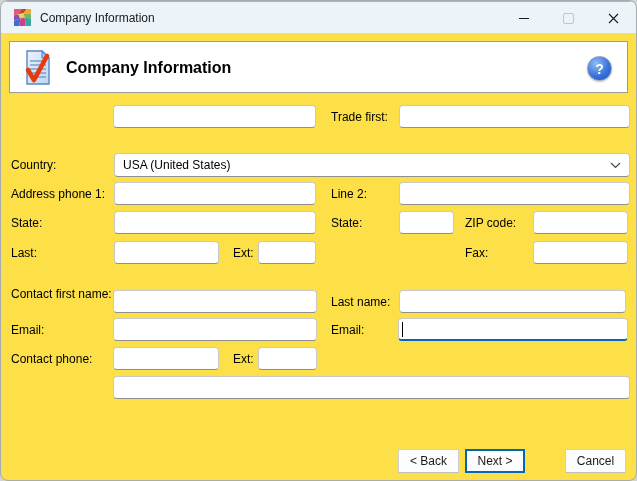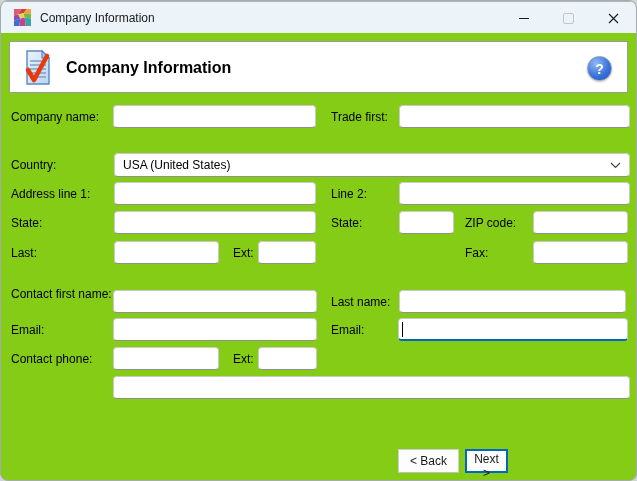--- a/index.html
+++ b/index.html
@@ -1,18 +1,18 @@
 <!DOCTYPE html>
 <html><head>
 <meta charset="utf-8">
 <style>
   html,body{margin:0;padding:0;background:#cfd4d8;font-family:"Liberation Sans",sans-serif;}
   .window{
     position:relative;width:637px;height:481px;box-sizing:border-box;
-    background:#84cc16;border:1px solid #a5abaf;border-radius:8px;overflow:hidden;
+    background:#fde047;border:1px solid #a5abaf;border-radius:8px;overflow:hidden;
   }
   
   .titlebar{
     position:absolute;left:0;top:0;right:0;height:31px;
     background:#ecf3f9;border-top:1px solid #aeb4b8;display:flex;align-items:center;
   }
   .app-icon{margin-left:13px;width:17px;height:17px;flex:0 0 auto;}
   .tb-title{margin-left:9px;font-size:12px;color:#1a1a1a;}
   .caption-btns{position:absolute;right:0;top:1px;height:30px;display:flex;}
   .cap-btn{width:45px;height:30px;display:flex;align-items:center;justify-content:center;background:transparent;border:none;padding:0;cursor:default;}
@@ -107,34 +107,33 @@
         <line x1="7" y1="28" x2="23" y2="28"></line>
       </g>
       <path d="M5,21 L11,31 L24,7" fill="none" stroke="#e8380d" stroke-width="4.6" stroke-linecap="round" stroke-linejoin="round"></path>
     </svg>
     <span class="header-title">Company Information</span>
     <div class="help-btn">
       <span>?</span>
     </div>
   </div>
 
-  <span class="lbl" style="left:10px;top:109px">Company name:</span>
   <input class="txt" style="left: 112px; top: 104px; width: 203px;" value="">
   <span class="lbl" style="left:330px;top:109px">Trade first:</span>
   <input class="txt" style="left: 398px; top: 104px; width: 231px;" value="">
 
   <span class="lbl" style="left:10px;top:157px">Country:</span>
   <div class="combo" style="left:113px;top:152px;width:516px">
     <span class="combo-text">USA (United States)</span>
     <svg width="11" height="7" viewBox="0 0 11 7">
       <polyline points="1,1 5.5,5.5 10,1" fill="none" stroke="#454545" stroke-width="1.2"></polyline>
     </svg>
   </div>
 
-  <span class="lbl" style="left:10px;top:186px">Address line 1:</span>
+  <span class="lbl" style="left:10px;top:186px">Address phone 1:</span>
   <input class="txt" style="left: 113px; top: 181px; width: 202px;" value="">
   <span class="lbl" style="left:330px;top:186px">Line 2:</span>
   <input class="txt" style="left: 398px; top: 181px; width: 231px;" value="">
 
   <span class="lbl" style="left:10px;top:215px">State:</span>
   <input class="txt" style="left: 113px; top: 210px; width: 202px;" value="">
   <span class="lbl" style="left:330px;top:215px">State:</span>
   <input class="txt" style="left: 398px; top: 210px; width: 55px;" value="">
   <span class="lbl" style="left:464px;top:215px">ZIP code:</span>
   <input class="txt" style="left: 532px; top: 210px; width: 95px;" value="">
@@ -158,15 +157,16 @@
   <span class="caret" style="left:401px;top:321px"></span>
 
   <span class="lbl" style="left:10px;top:351px">Contact phone:</span>
   <input class="txt" style="left: 112px; top: 346px; width: 106px;" value="">
   <span class="lbl" style="left:232px;top:351px">Ext:</span>
   <input class="txt" style="left: 257px; top: 346px; width: 59px;" value="">
 
   <input class="txt" style="left: 112px; top: 375px; width: 517px;" value="">
 
   <button class="btn" style="left:397px;width:61px">&lt; Back</button>
-  <button class="btn default" style="left:464px;width:43px">Next &gt;</button>
+  <button class="btn default" style="left:464px;width:60px">Next &gt;</button>
+  <button class="btn" style="left:564px;width:61px">Cancel</button>
 
 </div>
 
 </body></html>

